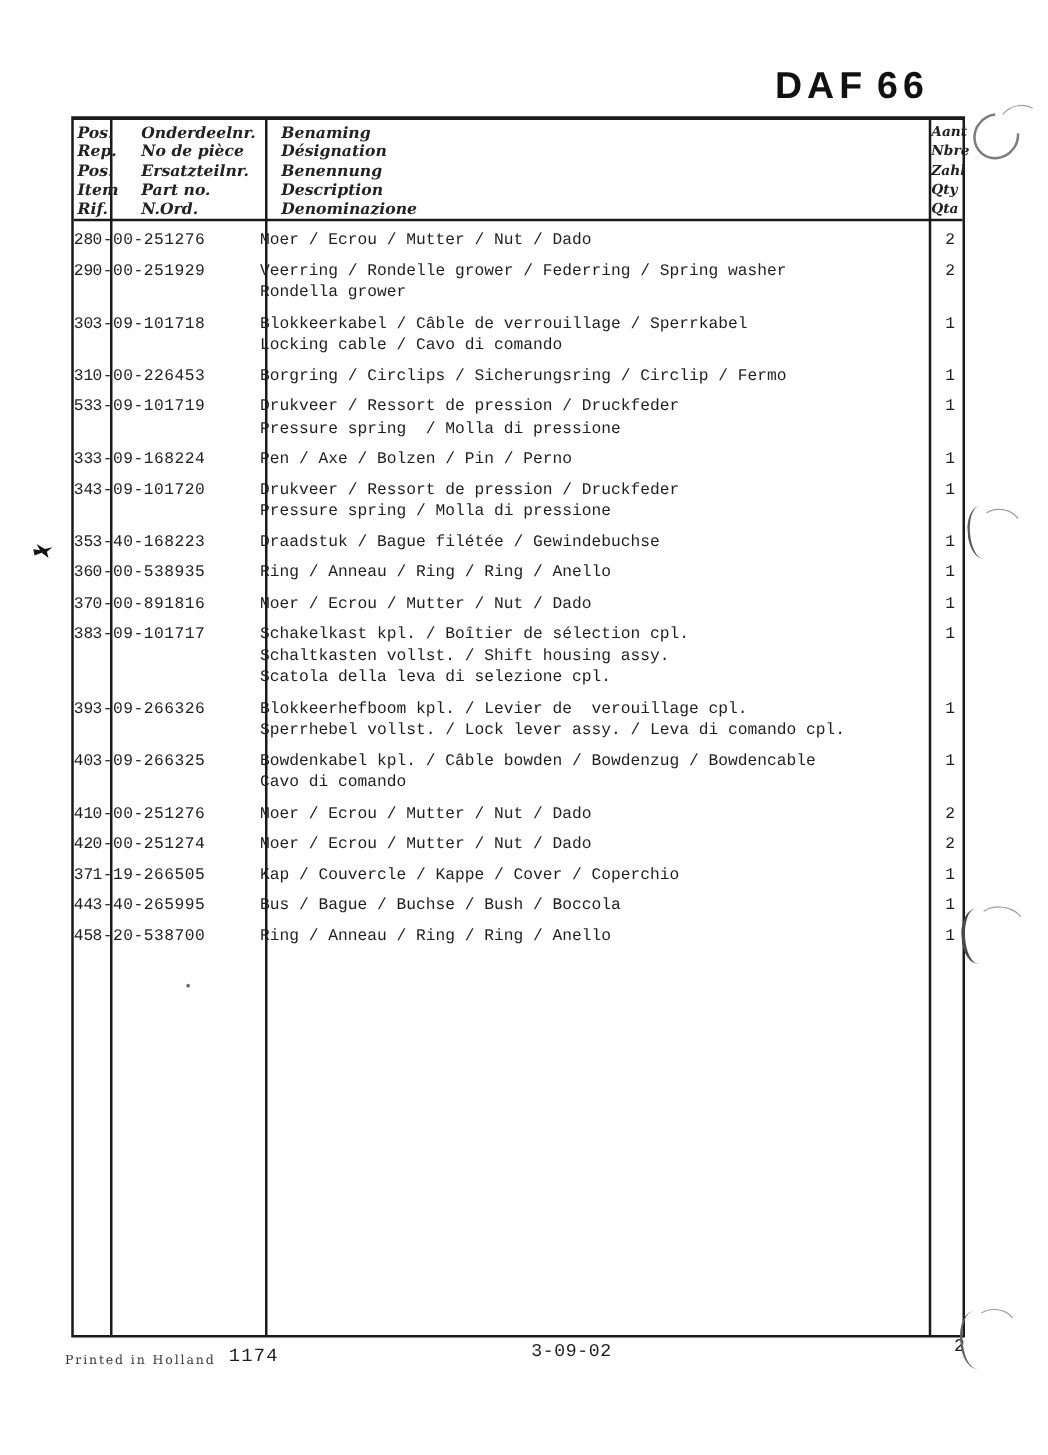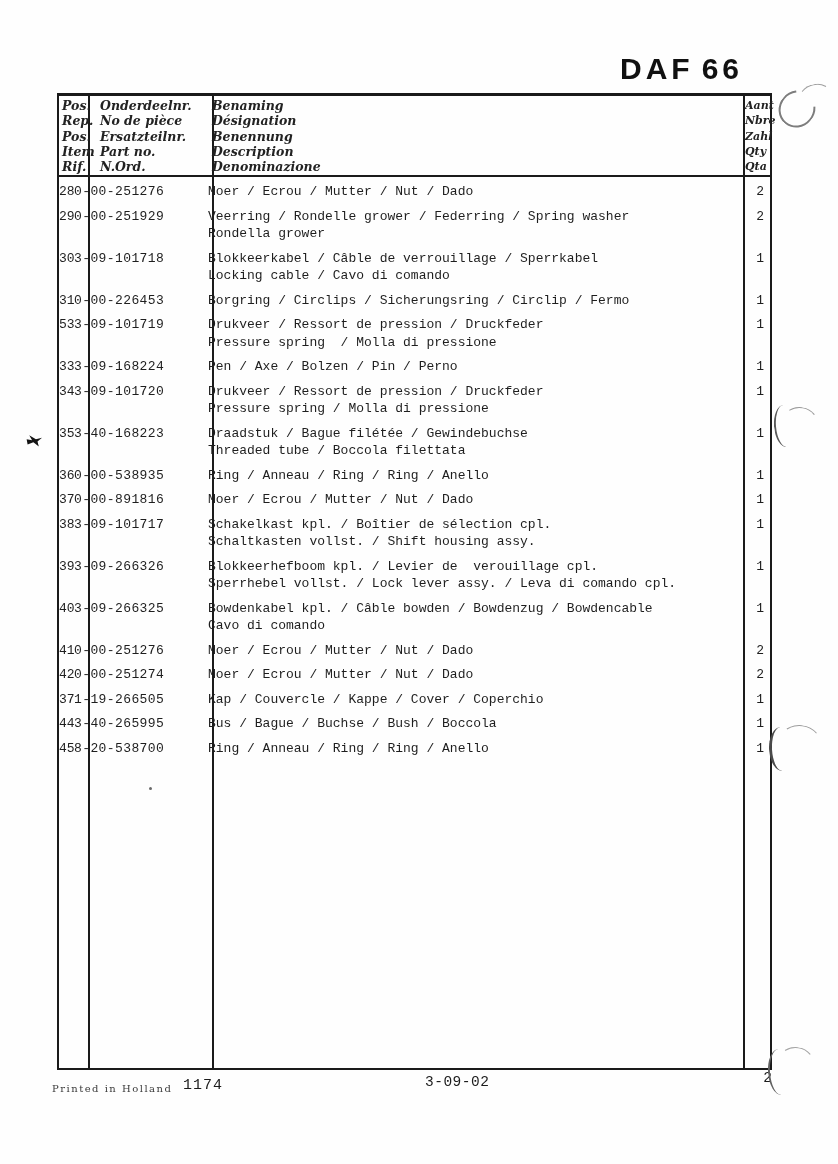--- a/index.html
+++ b/index.html
@@ -35,21 +35,21 @@
   .thead{
     position:absolute;left:0;right:0;top:0;height:81px;
     border-bottom:2px solid #1a1a1a;box-sizing:border-box;
     display:flex;
     font-family:"DejaVu Serif", serif;
     font-style:italic;font-weight:bold;
     font-size:12.5px;line-height:15.3px;color:#222;
   }
   .thead .hcell{padding-top:2px;box-sizing:border-box;}
   .thead .h-pos{width:29px;padding-left:3px;}
-  .thead .h-part{width:124px;padding-left:12px;}
+  .thead .h-part{width:124px;padding-left:12px;margin-left:13px;}
   .thead .h-desc{flex:1;}
   .thead .h-qty{width:27px;padding-left:2px;font-size:11px;}
 
   .tbody{
     position:absolute;left:0;right:0;top:81px;bottom:0;
     padding-top:6px;
     font-size:13px;line-height:17.5px;color:#1e1e1e;
   }
   .row{display:flex;margin-bottom:7px;}
   .cell{box-sizing:border-box;}
@@ -165,39 +165,39 @@
         </div>
         <div class="row">
           <div class="cell c-pos">34</div>
           <div class="cell c-part">3-09-101720</div>
           <div class="cell c-desc"><div>Drukveer / Ressort de pression / Druckfeder</div><div>Pressure spring / Molla di pressione</div></div>
           <div class="cell c-qty">1</div>
         </div>
         <div class="row">
           <div class="cell c-pos">35</div>
           <div class="cell c-part">3-40-168223</div>
-          <div class="cell c-desc"><div>Draadstuk / Bague filétée / Gewindebuchse</div><div>Threaded tube / Boccola filettata</div></div>
+          <div class="cell c-desc"><div>Draadstuk / Bague filétée / Gewindebuchse</div></div>
           <div class="cell c-qty">1</div>
         </div>
         <div class="row">
           <div class="cell c-pos">36</div>
           <div class="cell c-part">0-00-538935</div>
           <div class="cell c-desc"><div>Ring / Anneau / Ring / Ring / Anello</div></div>
           <div class="cell c-qty">1</div>
         </div>
         <div class="row">
           <div class="cell c-pos">37</div>
           <div class="cell c-part">0-00-891816</div>
           <div class="cell c-desc"><div>Moer / Ecrou / Mutter / Nut / Dado</div></div>
           <div class="cell c-qty">1</div>
         </div>
         <div class="row">
           <div class="cell c-pos">38</div>
           <div class="cell c-part">3-09-101717</div>
-          <div class="cell c-desc"><div>Schakelkast kpl. / Boîtier de sélection cpl.</div><div>Schaltkasten vollst. / Shift housing assy.</div></div>
+          <div class="cell c-desc"><div>Schakelkast kpl. / Boîtier de sélection cpl.</div><div>Schaltkasten vollst. / Shift housing assy.</div><div>Scatola della leva di selezione cpl.</div></div>
           <div class="cell c-qty">1</div>
         </div>
         <div class="row">
           <div class="cell c-pos">39</div>
           <div class="cell c-part">3-09-266326</div>
           <div class="cell c-desc"><div>Blokkeerhefboom kpl. / Levier de  verouillage cpl.</div><div>Sperrhebel vollst. / Lock lever assy. / Leva di comando cpl.</div></div>
           <div class="cell c-qty">1</div>
         </div>
         <div class="row">
           <div class="cell c-pos">40</div>

